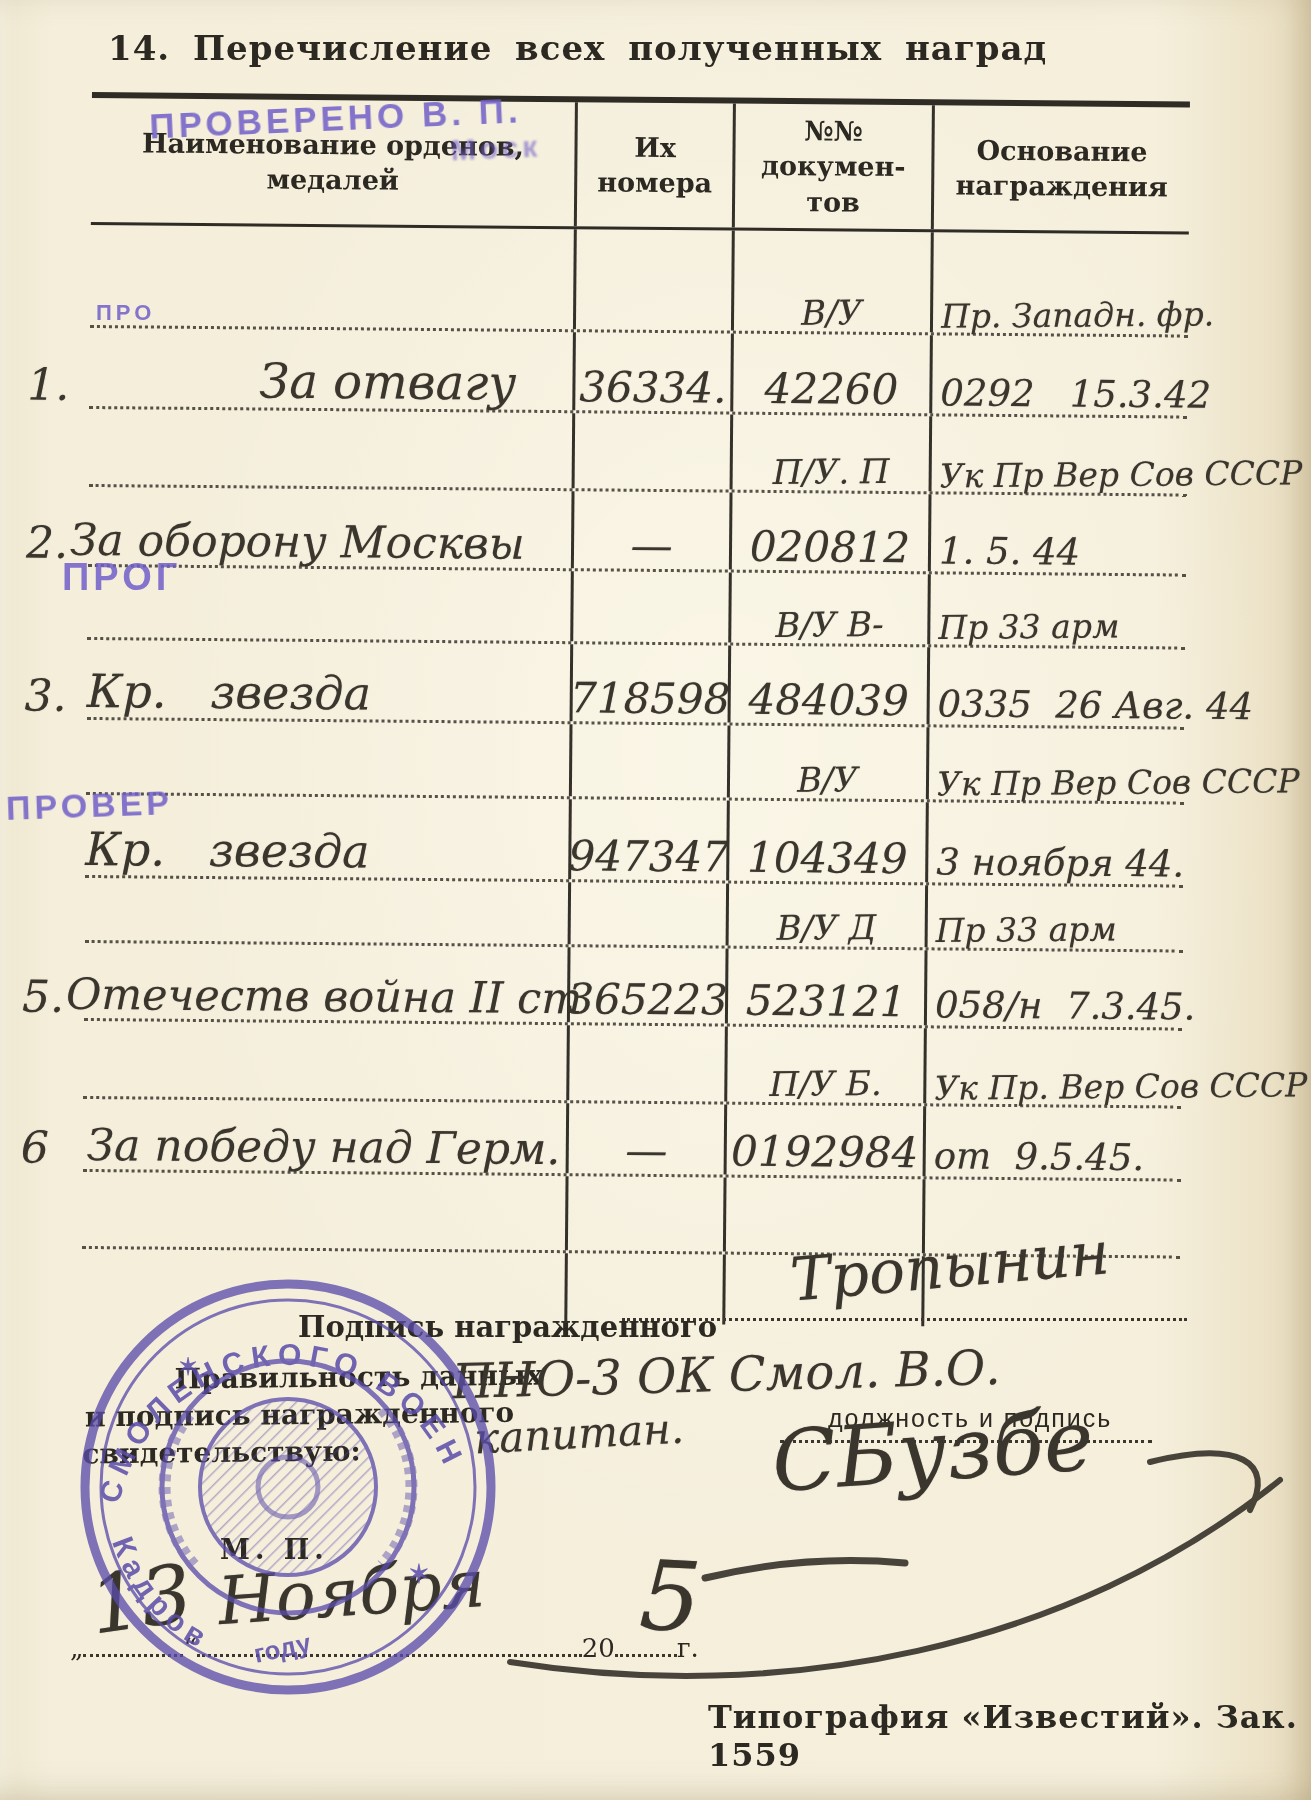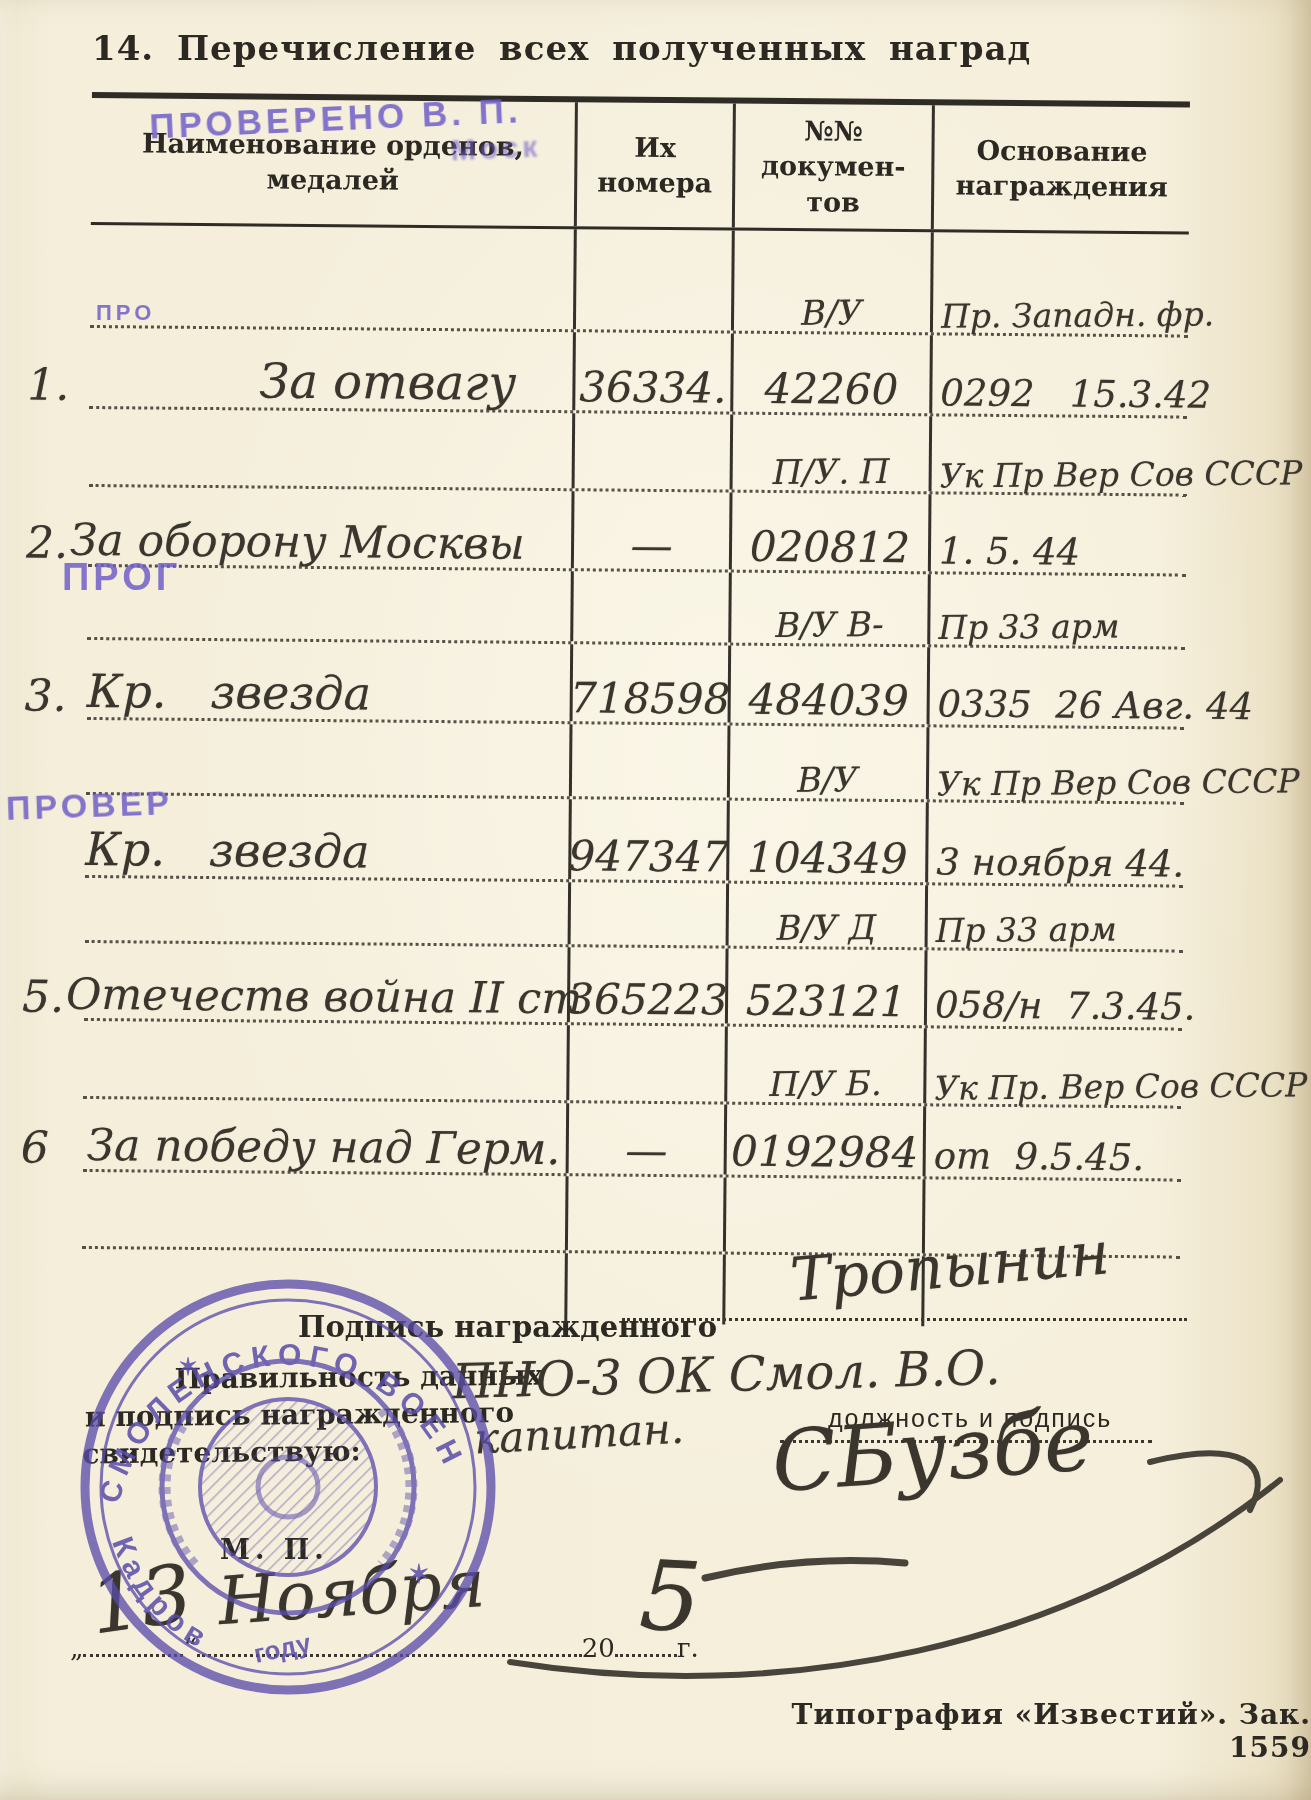--- a/index.html
+++ b/index.html
@@ -9,22 +9,22 @@
       radial-gradient(ellipse at 55% 42%, rgba(255,252,240,.55) 0%, rgba(0,0,0,0) 55%),
       linear-gradient(90deg, #efe8d0 0%, #f4eedb 4%, #f5efdc 88%, #eadfc2 99%),
       #f3edd8;
     box-shadow: inset -22px 0 38px -18px rgba(120,96,50,.35),
                 inset 0 -20px 40px -24px rgba(120,96,50,.25),
                 inset 18px 0 26px -20px rgba(255,255,248,.9);
     font-family:"DejaVu Serif", serif; color:#2e2a24;
   }
   
   .print{position:absolute; color:#2c2822;}
-  .title{left:92px; top:28px; font-size:34px; font-weight:bold; letter-spacing:1px; word-spacing:10px;}
-  .footer-print{left:708px; top:1698px; font-size:28px; font-weight:bold; letter-spacing:1px;text-align:right;}
+  .title{left:108px; top:28px; font-size:34px; font-weight:bold; letter-spacing:1px; word-spacing:10px;}
+  .footer-print{left:708px; top:1698px; font-size:32px; font-weight:bold; letter-spacing:1px;}
 
   
   .award-table{
     position:absolute; left:92px; top:92px; width:1098px;
     transform:rotate(.5deg); transform-origin:0 0; z-index:1;
   }
   .trow{display:grid; grid-template-columns:483px 158px 199px 258px;}
   .trow .c{position:relative; overflow:visible;}
   .trow .c + .c{border-left:3px solid #34302a;}
   .thead{border-top:6px solid #2f2b25; border-bottom:3px solid #2f2b25; height:124px;}

